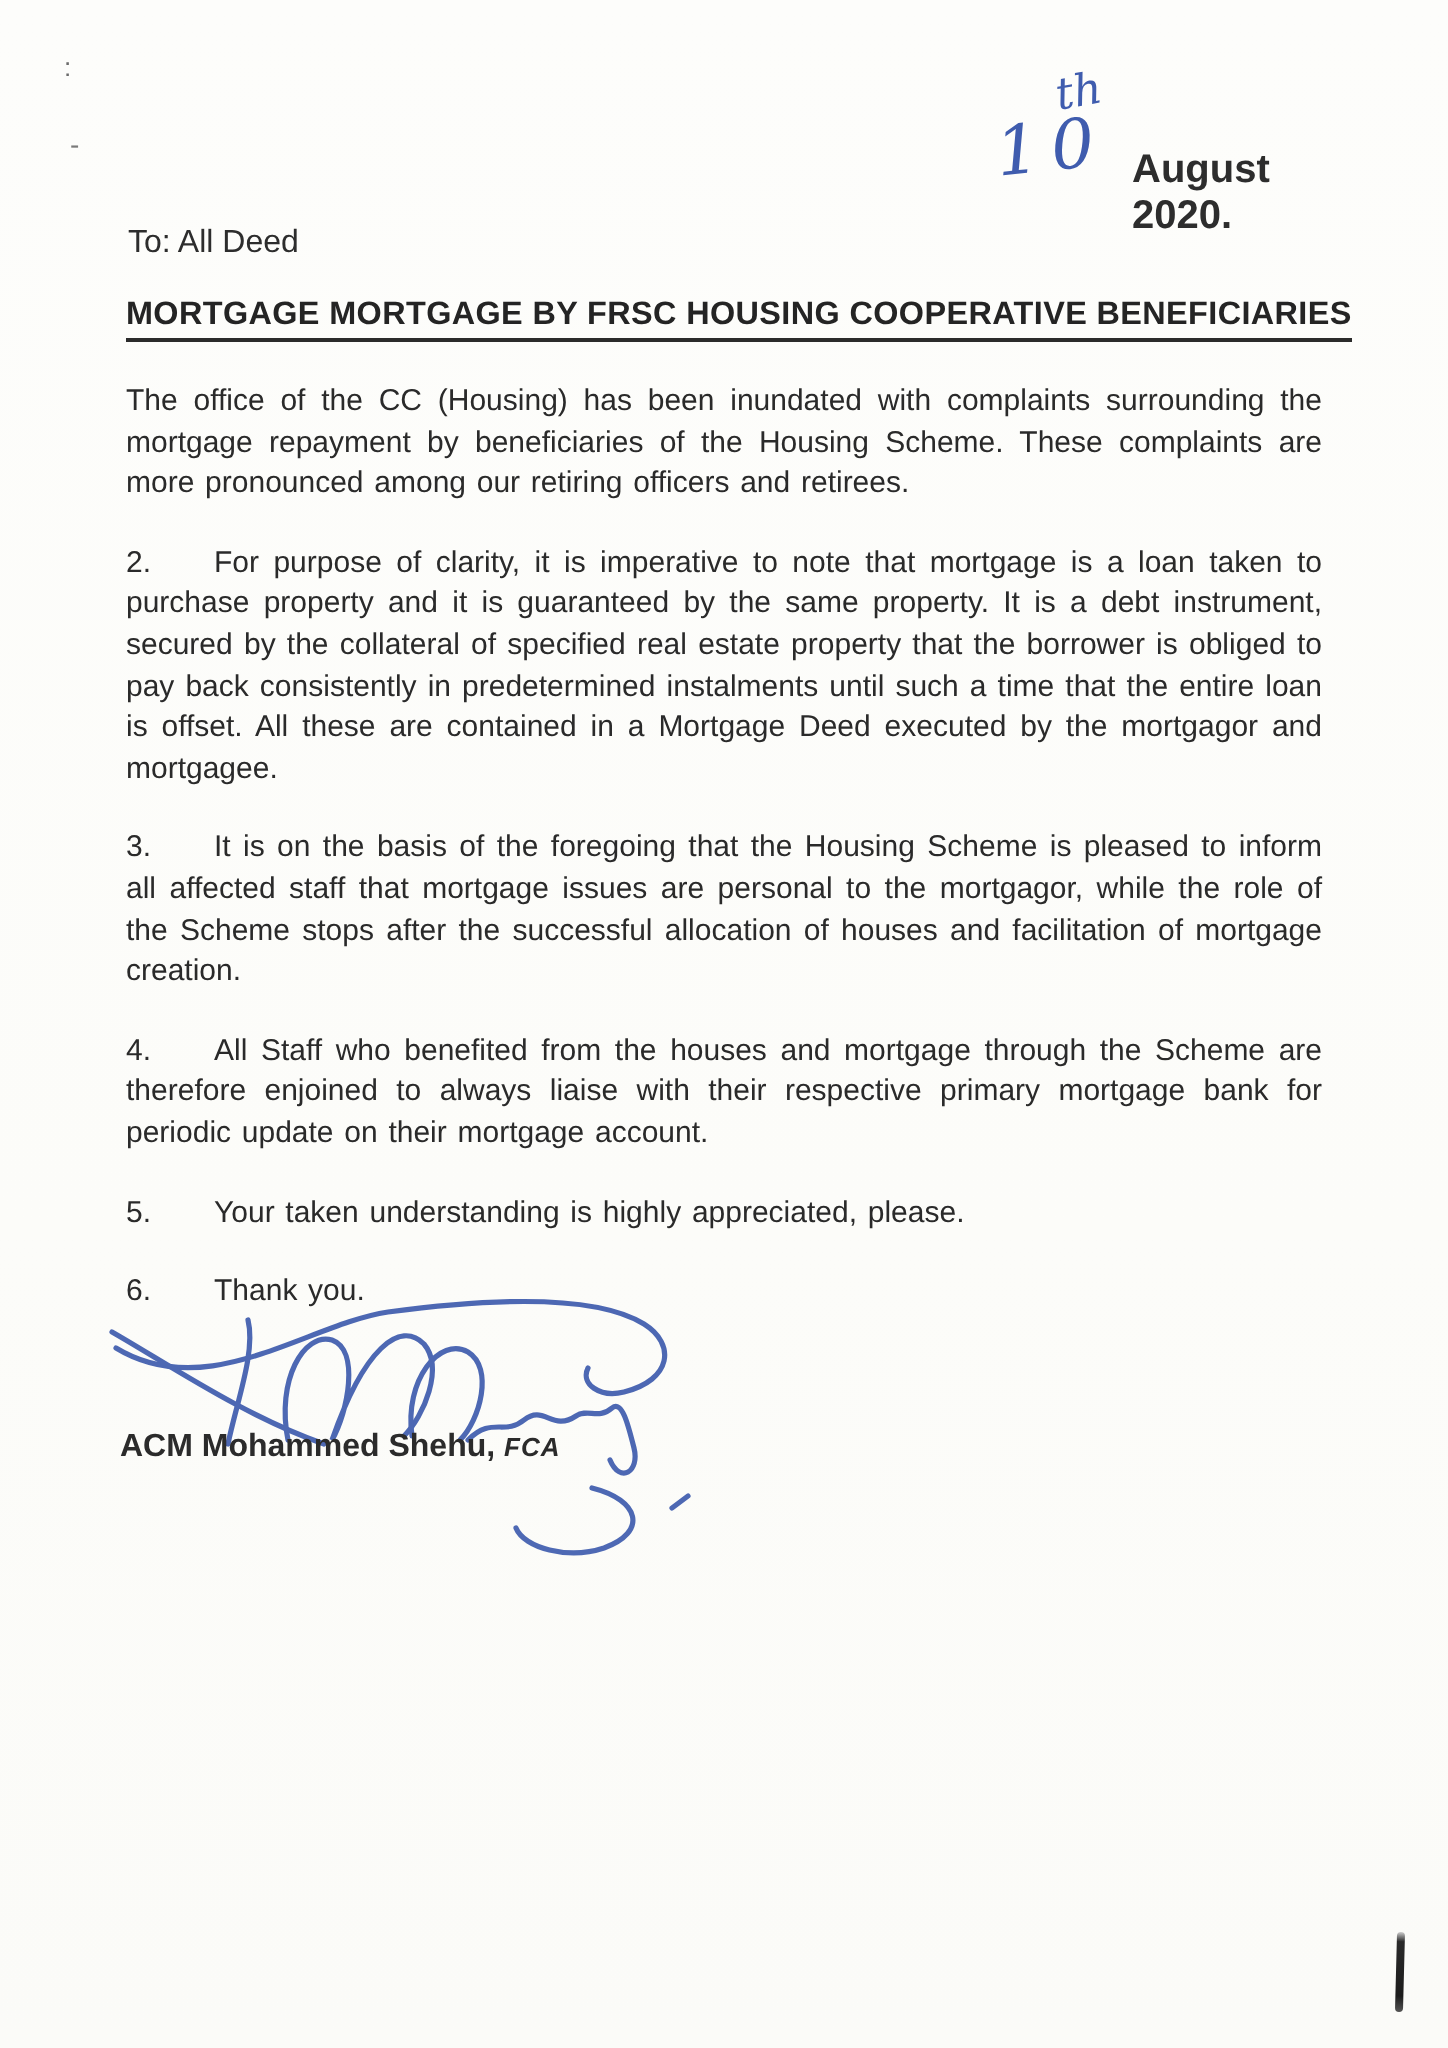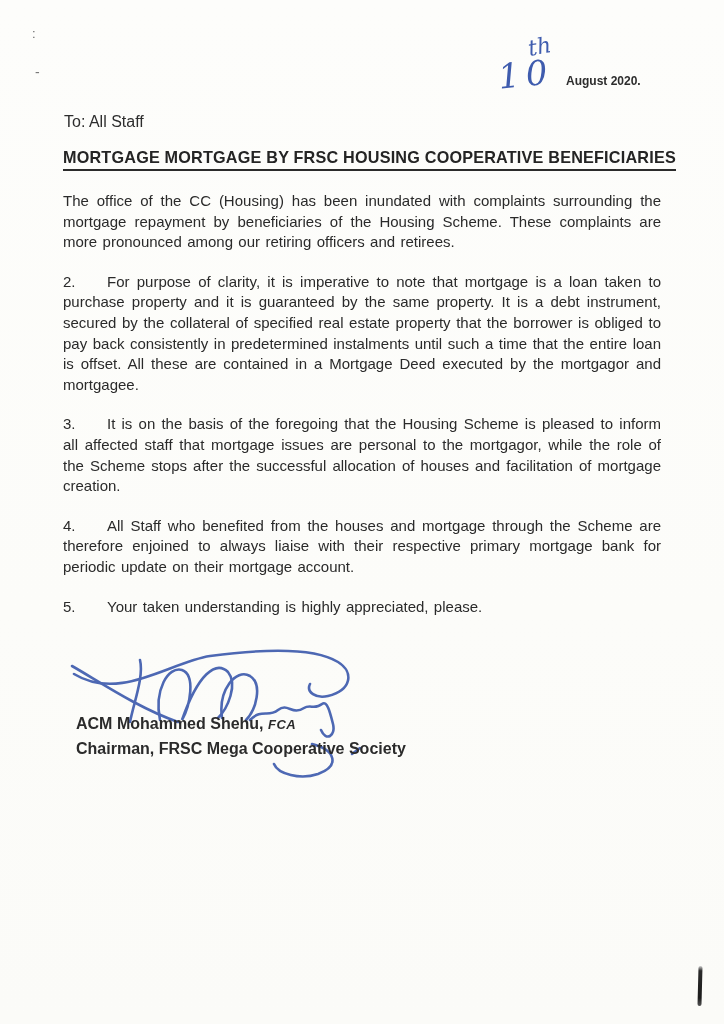--- a/index.html
+++ b/index.html
@@ -54,21 +54,21 @@
   .hw-suffix {
     position: absolute; left: 30px; top: -6px;
     color: #3f5cae;
     font-family: "DejaVu Serif", serif;
     font-style: italic;
     font-size: 22px;
     transform: rotate(-10deg);
   }
   .printed-date {
     position: absolute; left: 68px; top: 34px;
-    font-size: 12px; font-weight: 700; color: #2d2d2d;
+    font-size: 20px; font-weight: 700; color: #2d2d2d;
   }
 
   .recipient {
     position: absolute; left: 64px; top: 113px;
     font-size: 16px; color: #2d2d2d;
   }
 
   .doc-title {
     position: absolute; left: 63px; top: 148px;
     font-size: 16.2px; font-weight: 700; letter-spacing: 0.2px;
@@ -88,21 +88,21 @@
     color: #2a2a2a;
     margin-bottom: 19px;
     word-spacing: 1.2px;
   }
   .para-number {
     display: inline-block;
     width: 44px;
   }
 
   .signature-block {
-    position: absolute; left: 60px; top: 646px; width: 360px; height: 140px;
+    position: absolute; left: 44px; top: 646px; width: 360px; height: 140px; text-align: right;
   }
   .signature-svg { position: absolute; left: 0; top: 0; }
   .signatory {
     position: absolute; left: 16px; top: 66px;
     font-size: 16px; font-weight: 700; color: #2b2b2b;
     line-height: 24px;
     white-space: nowrap;
   }
   .credential {
     font-size: 13px; font-style: italic; font-weight: 600;
@@ -117,30 +117,31 @@
   <span class="artifact-colon">:</span>
   <span class="artifact-dash">-</span>
 
 
   <div class="date-block">
     <span class="hw-day">10</span>
     <span class="hw-suffix">th</span>
     <span class="printed-date">August 2020.</span>
   </div>
 
-  <div class="recipient">To: All Staff</div>
+  <div class="recipient">To: All Deed</div>
 
   <div class="doc-title">MORTGAGE MORTGAGE BY FRSC HOUSING COOPERATIVE BENEFICIARIES</div>
 
   <div class="body-text">
     <p class="para">The office of the CC (Housing) has been inundated with complaints surrounding the mortgage repayment by beneficiaries of the Housing Scheme. These complaints are more pronounced among our retiring officers and retirees.</p>
     <p class="para"><span class="para-number">2.</span><span>For purpose of clarity, it is imperative to note that mortgage is a loan taken to purchase property and it is guaranteed by the same property. It is a debt instrument, secured by the collateral of specified real estate property that the borrower is obliged to pay back consistently in predetermined instalments until such a time that the entire loan is offset. All these are contained in a Mortgage Deed executed by the mortgagor and mortgagee.</span></p>
     <p class="para"><span class="para-number">3.</span><span>It is on the basis of the foregoing that the Housing Scheme is pleased to inform all affected staff that mortgage issues are personal to the mortgagor, while the role of the Scheme stops after the successful allocation of houses and facilitation of mortgage creation.</span></p>
     <p class="para"><span class="para-number">4.</span><span>All Staff who benefited from the houses and mortgage through the Scheme are therefore enjoined to always liaise with their respective primary mortgage bank for periodic update on their mortgage account.</span></p>
     <p class="para"><span class="para-number">5.</span><span>Your taken understanding is highly appreciated, please.</span></p>
+    <p class="para"><span class="para-number">6.</span><span>Thank you.</span></p>
   </div>
 
   <div class="signature-block">
     <svg class="signature-svg" width="340" height="140" viewBox="0 0 340 140" fill="none">
       <g stroke="#3f5cae" stroke-width="2.6" stroke-linecap="round" fill="none" opacity="0.92">
 
         <path d="M 14 28 C 60 56, 110 16, 150 10 C 195 4, 252 0, 278 16 C 294 26, 292 44, 268 50 C 256 53, 246 46, 250 38"></path>
 
         <path d="M 12 20 C 40 36, 78 62, 118 76"></path>
         <path d="M 70 76 C 74 56, 84 30, 80 14"></path>
@@ -152,19 +153,18 @@
 
         <path d="M 252 98 C 276 104, 280 120, 258 128 C 240 134, 218 128, 214 118"></path>
 
         <path d="M 292 108 L 300 102"></path>
       </g>
     </svg>
     <div class="signatory">
       <span>ACM Mohammed Shehu,</span>
       <span class="credential">FCA</span>
       <br>
-      <span>Chairman, FRSC Mega Cooperative Society</span>
     </div>
   </div>
 
   <div class="artifact-pen-line"></div>
 
 </div>
 
 </body></html>

